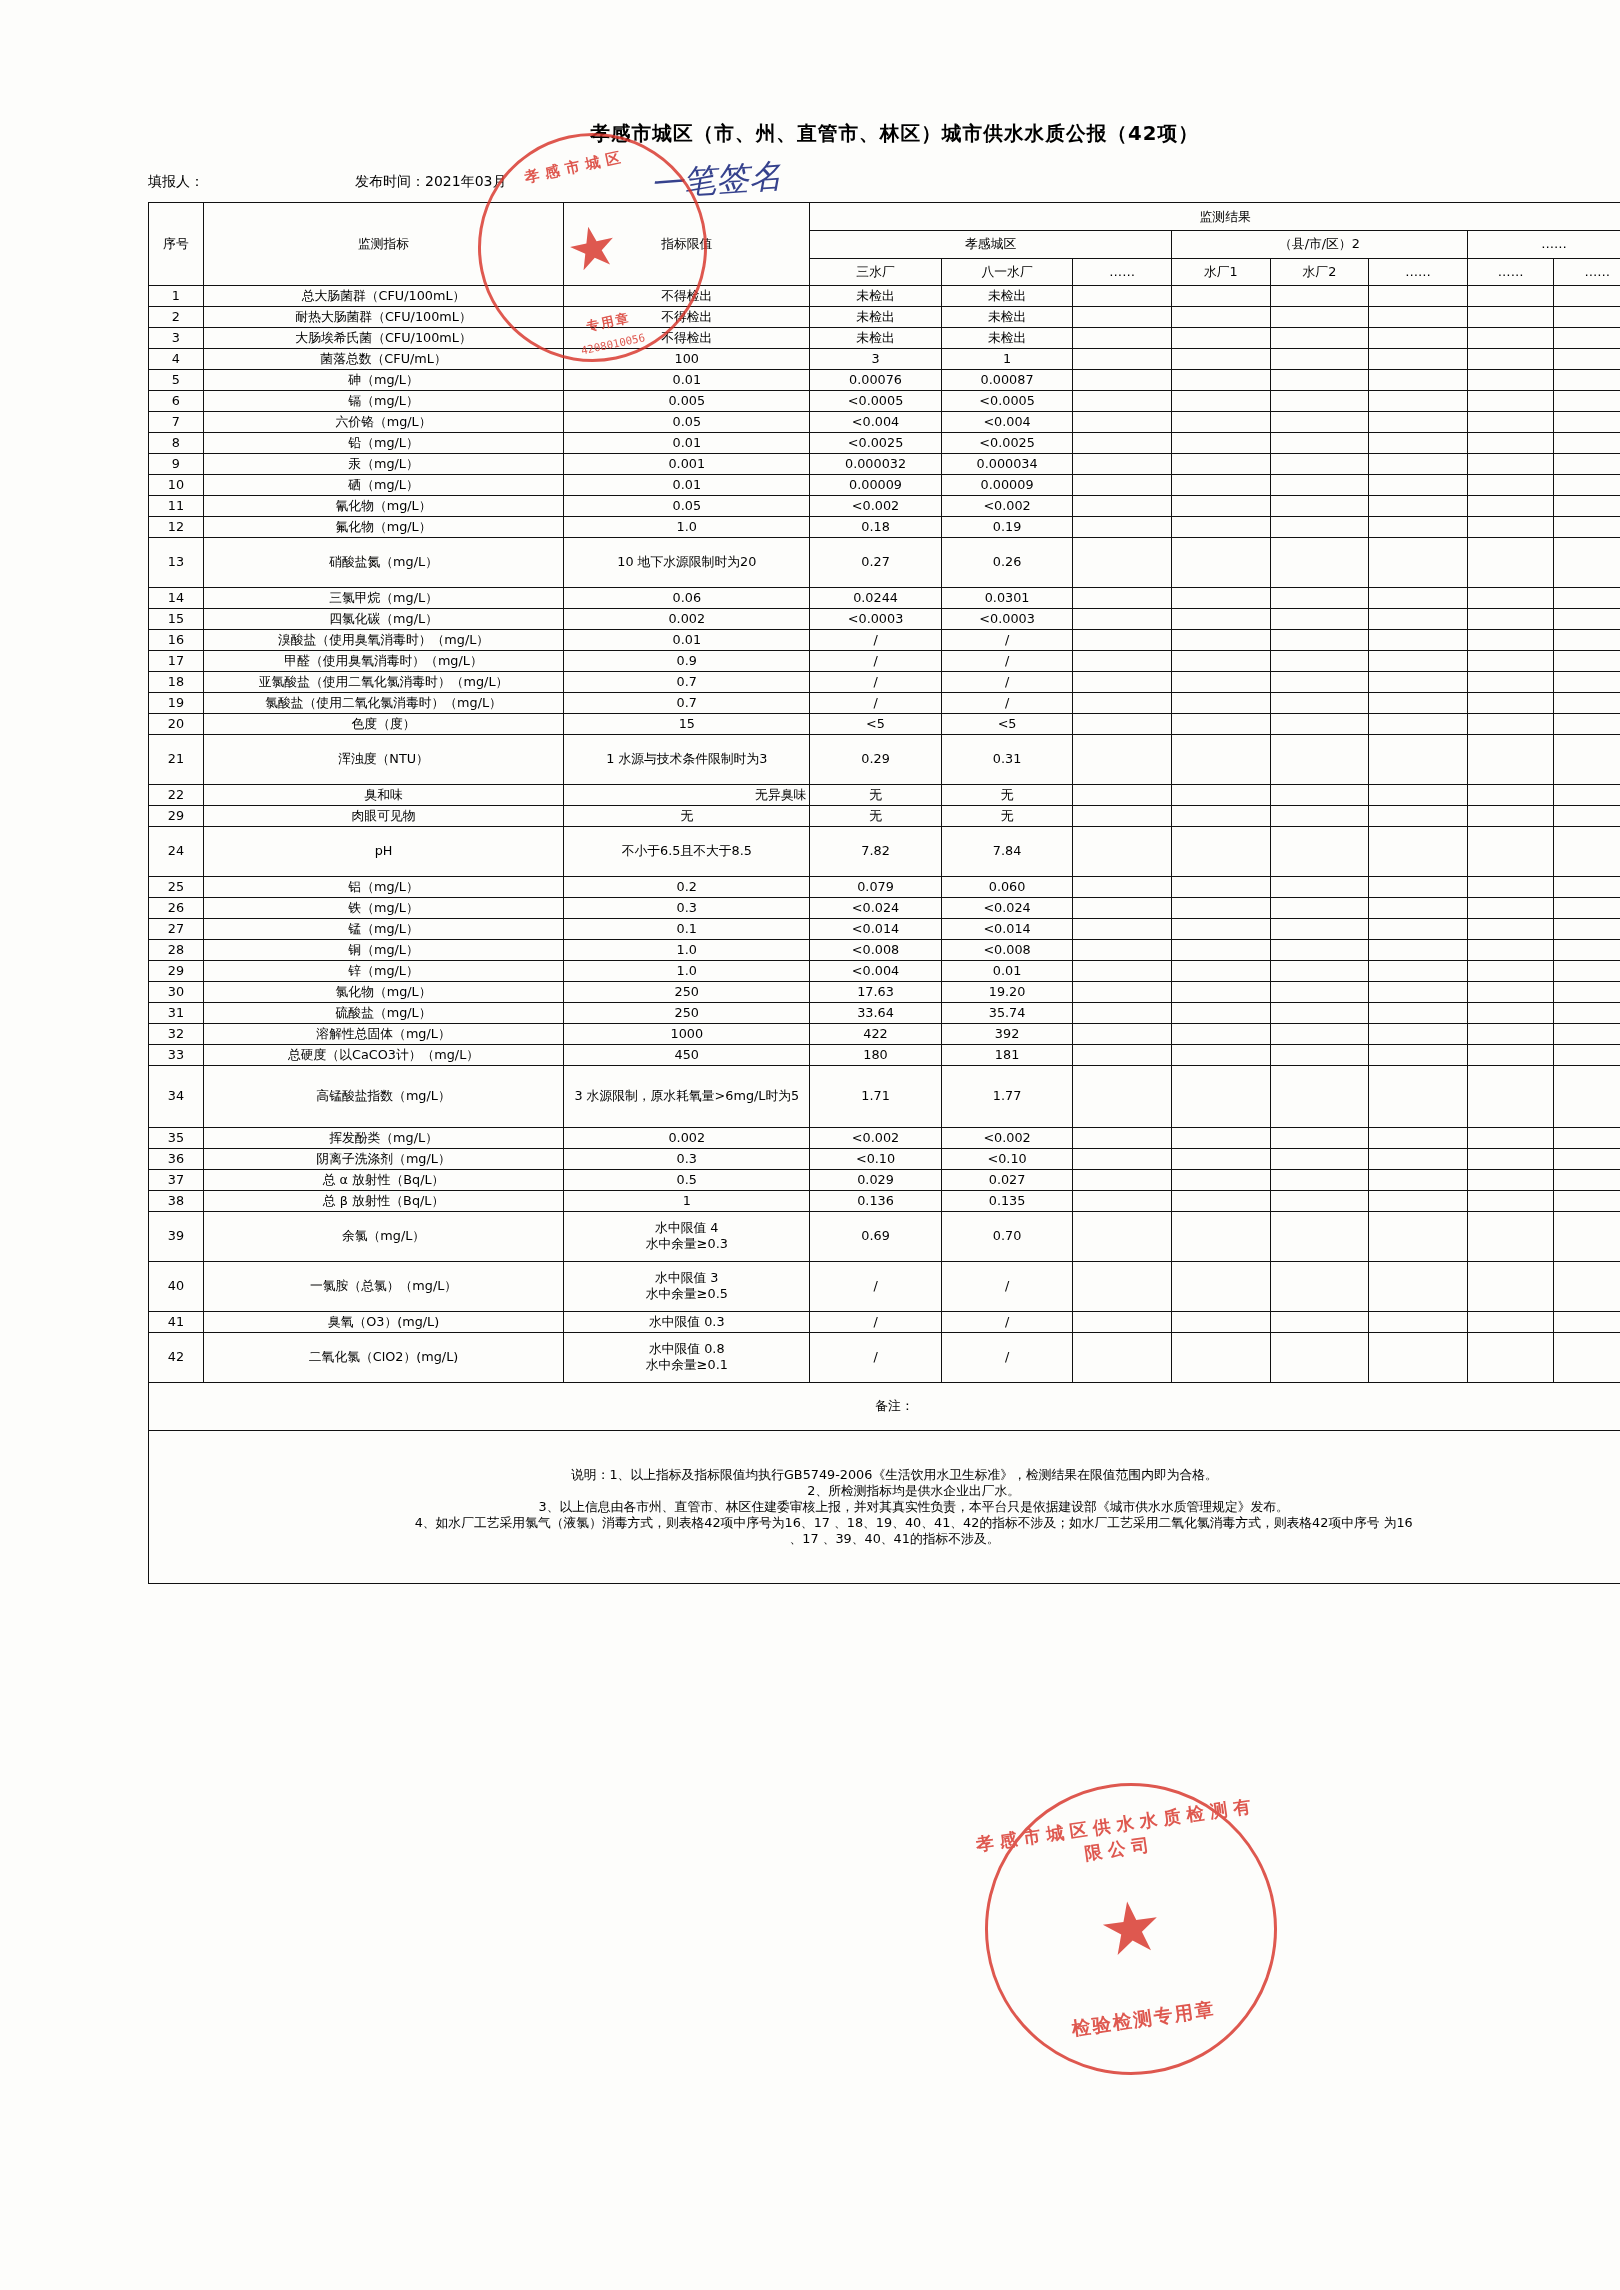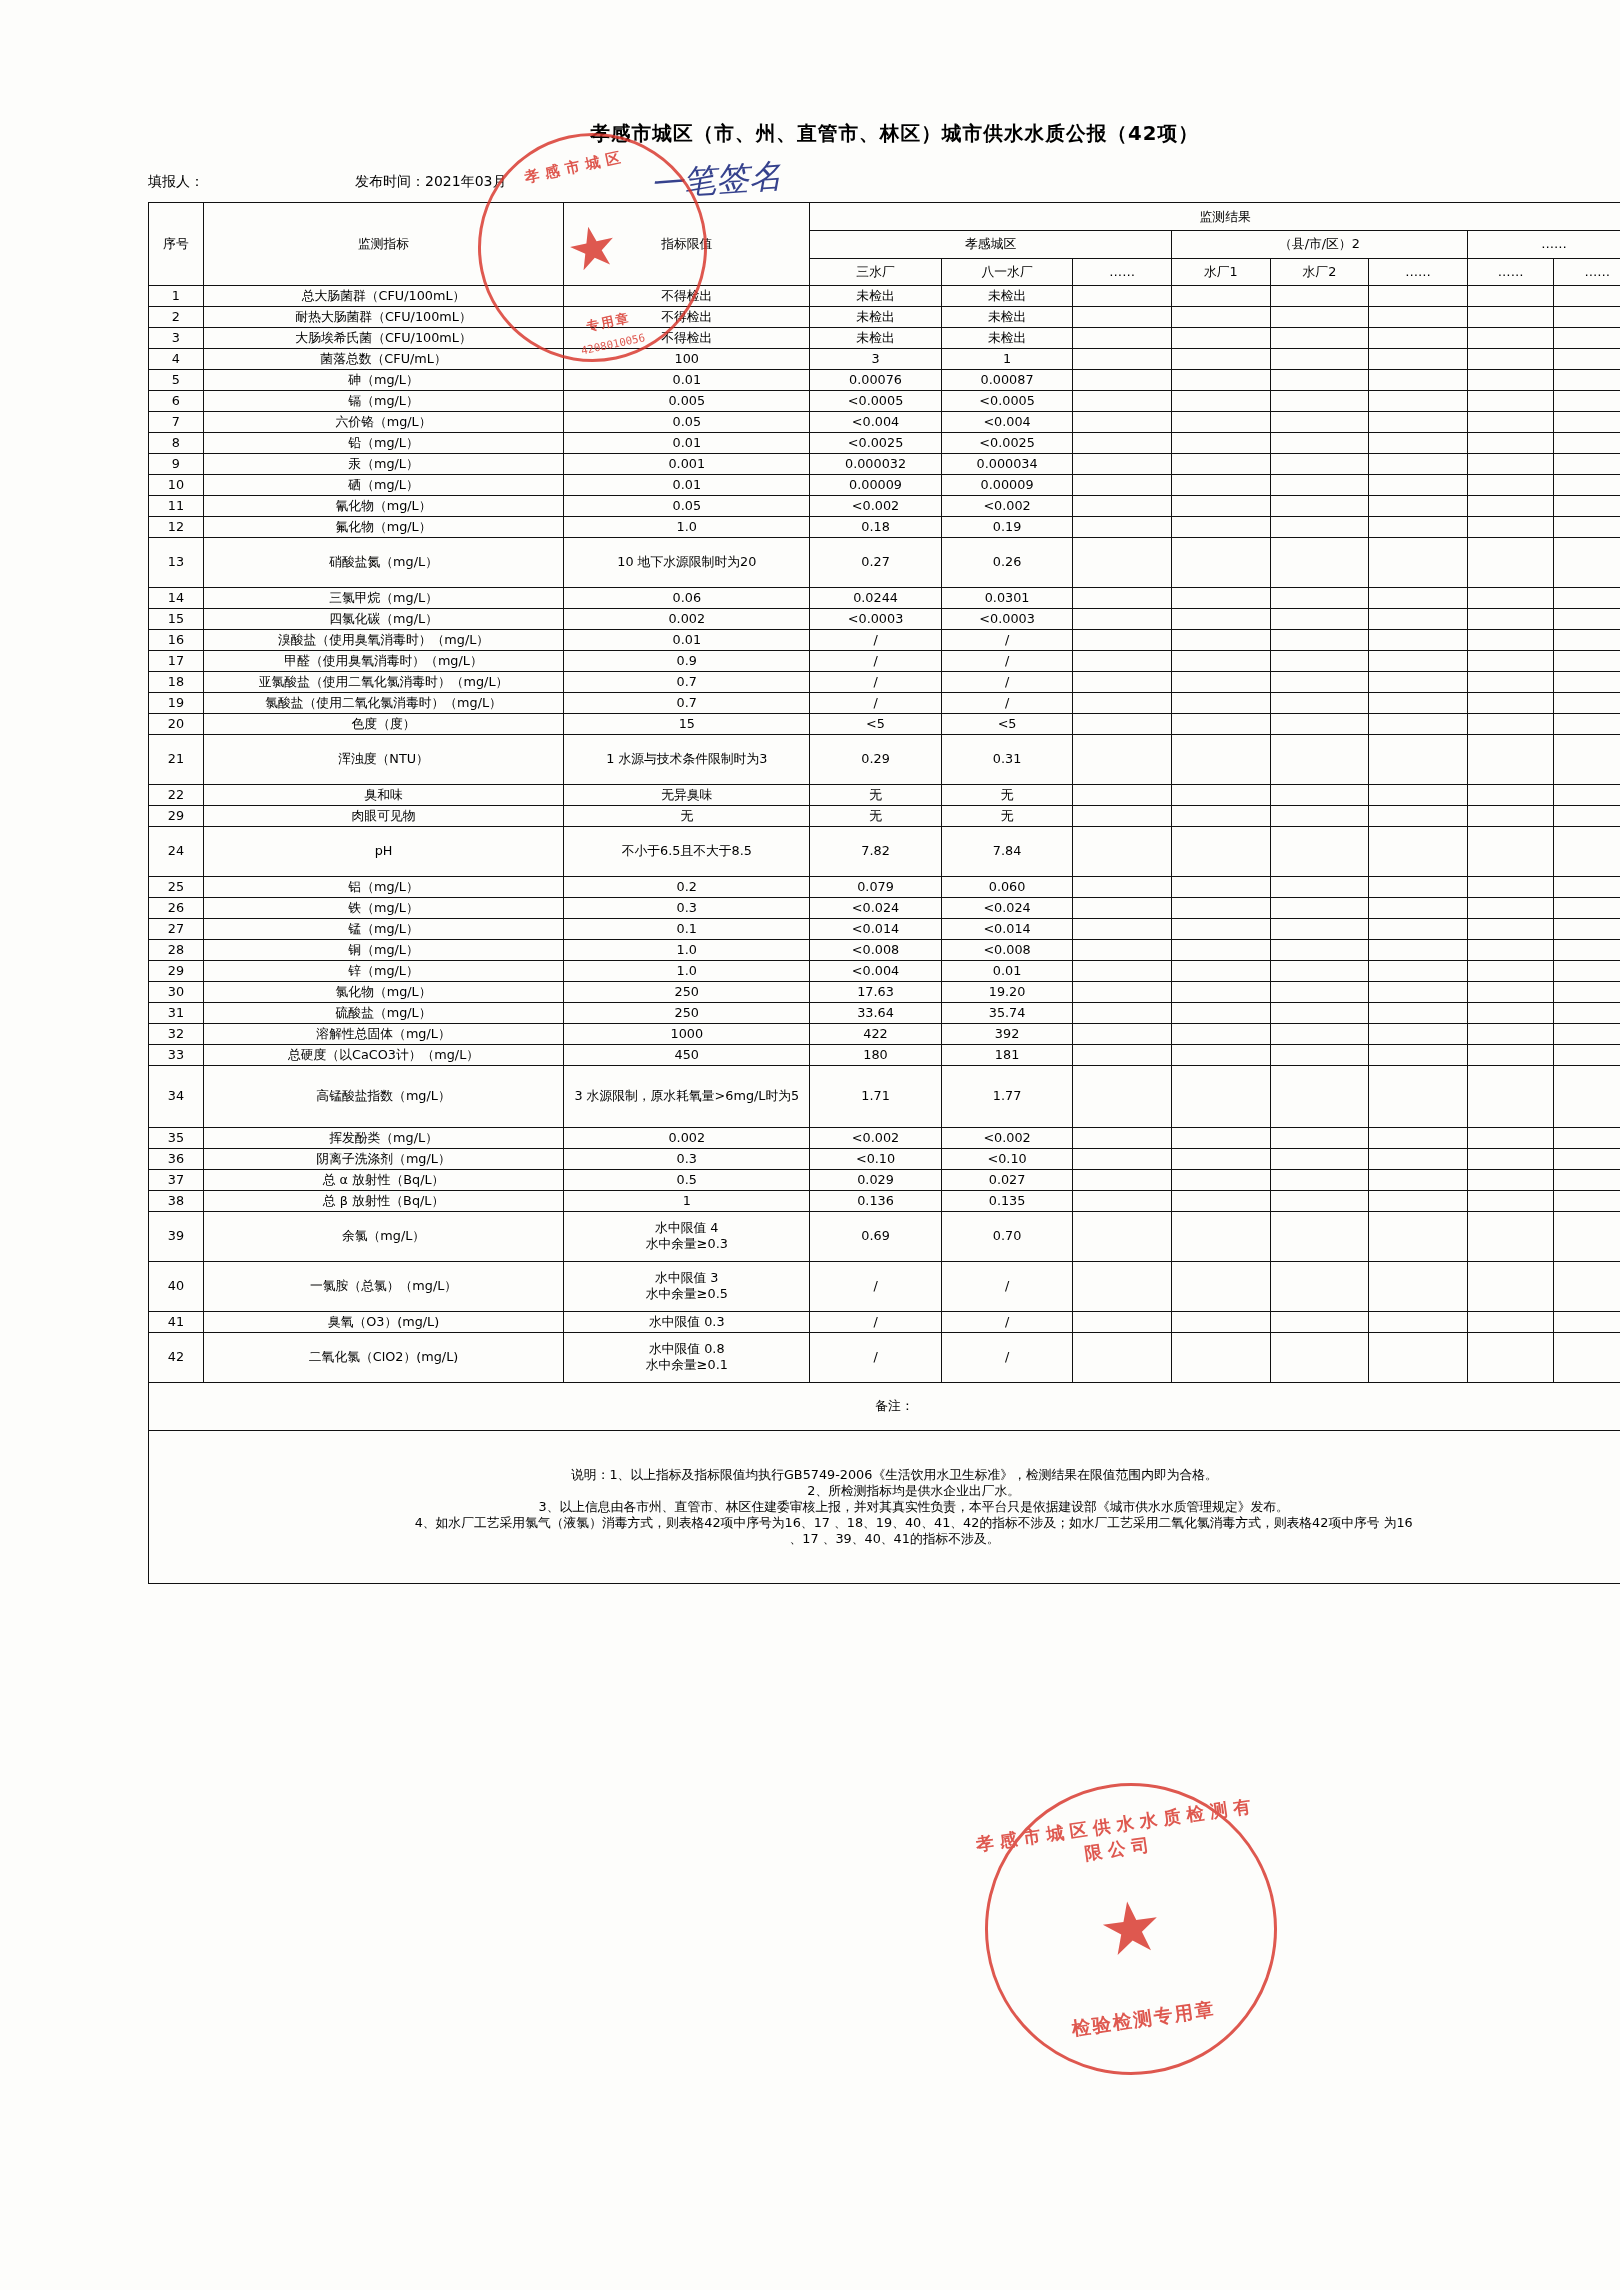--- a/index.html
+++ b/index.html
@@ -485,21 +485,21 @@
             <td class="blank"></td>
             <td class="blank"></td>
             <td class="blank"></td>
             <td class="blank"></td>
             <td class="blank"></td>
             <td class="blank"></td>
           </tr>
           <tr>
             <td class="idx">22</td>
             <td class="name">臭和味</td>
-            <td class="limit" style="white-space: pre-line;">无异臭味</td>
+            <td class="limit" style="white-space: pre-line; text-align: right;">无异臭味</td>
             <td class="val">无</td>
             <td class="val">无</td>
             <td class="blank"></td>
             <td class="blank"></td>
             <td class="blank"></td>
             <td class="blank"></td>
             <td class="blank"></td>
             <td class="blank"></td>
           </tr>
           <tr>

